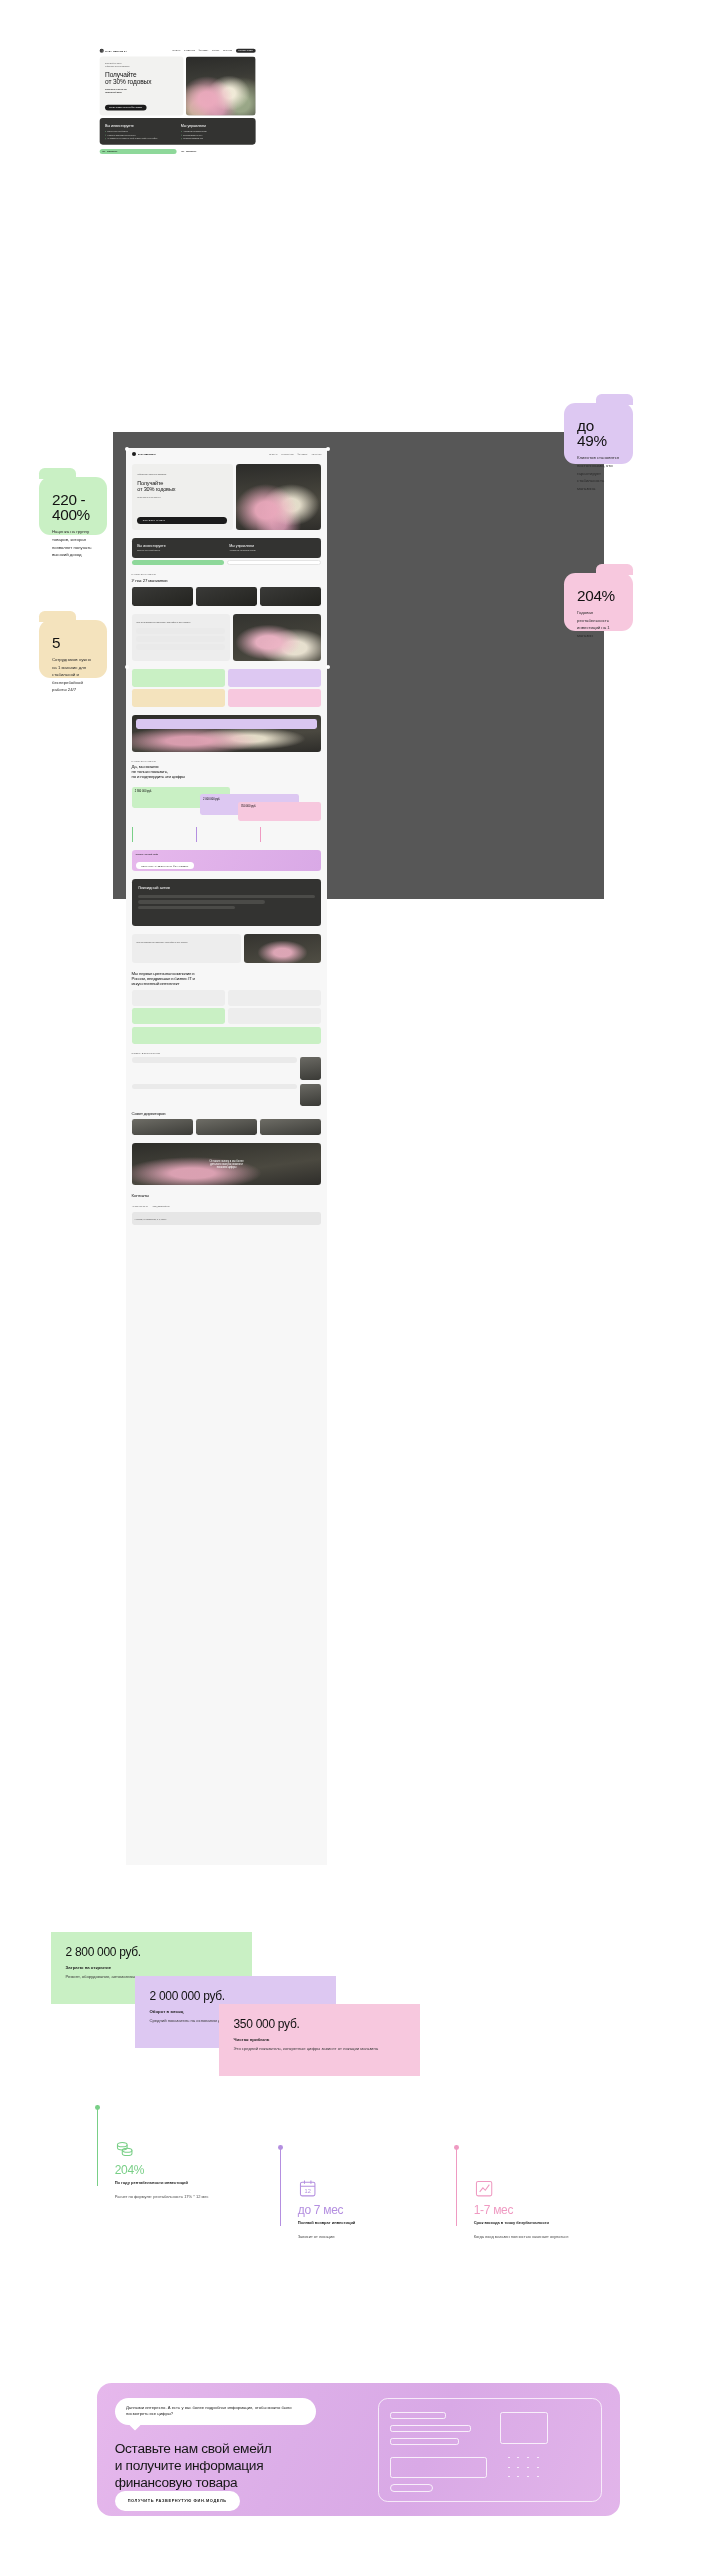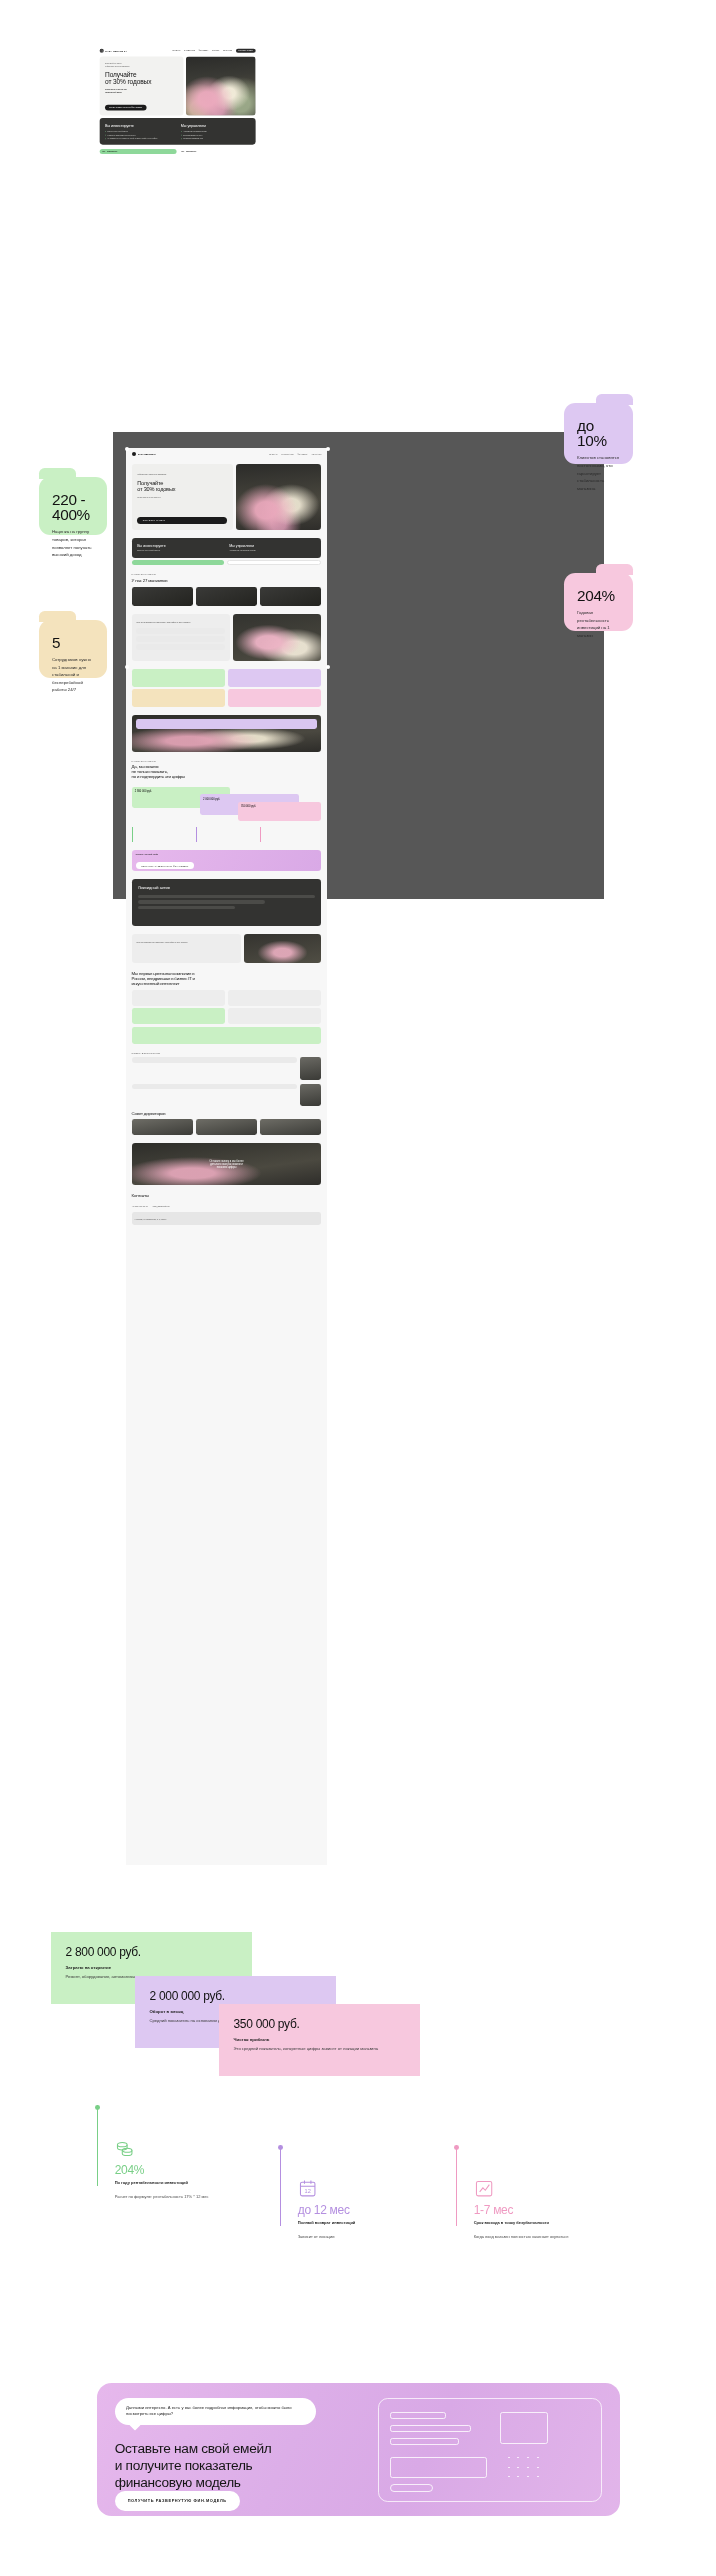--- a/index.html
+++ b/index.html
@@ -443,21 +443,21 @@
   <div class="nv">220 - 400%</div>
   <div class="nd">Наценка на группу товаров, которая позволяет получать высокий доход</div>
 </div>
 <div class="note left" id="note-beige">
   <span class="tab"></span>
   <div class="nv">5</div>
   <div class="nd">Сотрудников нужно на 1 магазин для стабильной и бесперебойной работы 24/7</div>
 </div>
 <div class="note right" id="note-purple">
   <span class="tab"></span>
-  <div class="nv">до 10%</div>
+  <div class="nv">до 49%</div>
   <div class="nd">Клиентов становятся постоянными, что гарантирует стабильность магазина</div>
 </div>
 <div class="note right" id="note-pink">
   <span class="tab"></span>
   <div class="nv">204%</div>
   <div class="nd">Годовая рентабельность инвестиций на 1 магазин</div>
 </div>
 
 <div class="fin" id="fin-green">
   <div class="fv">2 800 000 руб.</div>
@@ -493,21 +493,21 @@
 <div class="metric" id="m2">
   <span class="mline"></span>
   <span class="mdot"></span>
   <span class="micon">
     <svg viewBox="0 0 26 24" width="21" height="19.3" fill="none" stroke="#b48fe0" stroke-width="1.3">
       <rect x="3" y="4" width="18" height="17" rx="2"></rect>
         <path d="M3 9h18M8 2v4M16 2v4"></path>
       <text x="12" y="18" font-size="7" fill="#b48fe0" stroke="none" text-anchor="middle" font-family="Liberation Sans">12</text>
     </svg>
   </span>
-  <span class="mval">до 12 мес</span>
+  <span class="mval">до 7 мес</span>
   <span class="mtt">Полный возврат инвестиций</span>
   <span class="mdd">Зависит от локации</span>
 </div>
 <div class="metric" id="m3">
   <span class="mline"></span>
   <span class="mdot"></span>
   <span class="micon">
     <svg viewBox="0 0 26 24" width="21" height="19.3" fill="none" stroke="#ef9ac2" stroke-width="1.3">
       <rect x="3" y="3" width="19" height="18" rx="2"></rect>
         <path d="M7 16l4-5 3 3 5-7"></path>
@@ -516,22 +516,22 @@
   <span class="mval">1-7 мес</span>
   <span class="mtt">Срок выхода в точку безубыточности</span>
   <span class="mdd">Когда вход магазин полностью начинает окупаться</span>
 </div>
 
 <div id="cta">
   <div class="cta-left">
     <div class="cta-bubble">Данными интересно. А есть у вас более подробная информация, чтобы можно было посмотреть все цифры?</div>
     <div class="cta-h">
       <div>Оставьте нам свой емейл</div>
-      <div>и получите показатель</div>
-      <div>финансовую модель</div>
+      <div>и получите информация</div>
+      <div>финансовую товара</div>
     </div>
     <span class="cta-btn">ПОЛУЧИТЬ РАЗВЕРНУТУЮ ФИН.МОДЕЛЬ</span>
   </div>
   <div class="cta-right">
     <span class="wire" style="left:11.3px;top:13px;width:56px;height:7.2px;"></span>
     <span class="wire" style="left:11.3px;top:26px;width:81px;height:7.2px;"></span>
     <span class="wire" style="left:11.3px;top:39px;width:69px;height:7.2px;"></span>
     <span class="wire" style="left:11.3px;top:58px;width:97px;height:21px;"></span>
     <span class="wire" style="left:11.3px;top:85px;width:43px;height:8.9px;border-radius:6.4px;"></span>
     <span class="wire" style="left:121px;top:13px;width:48px;height:32px;"></span>

